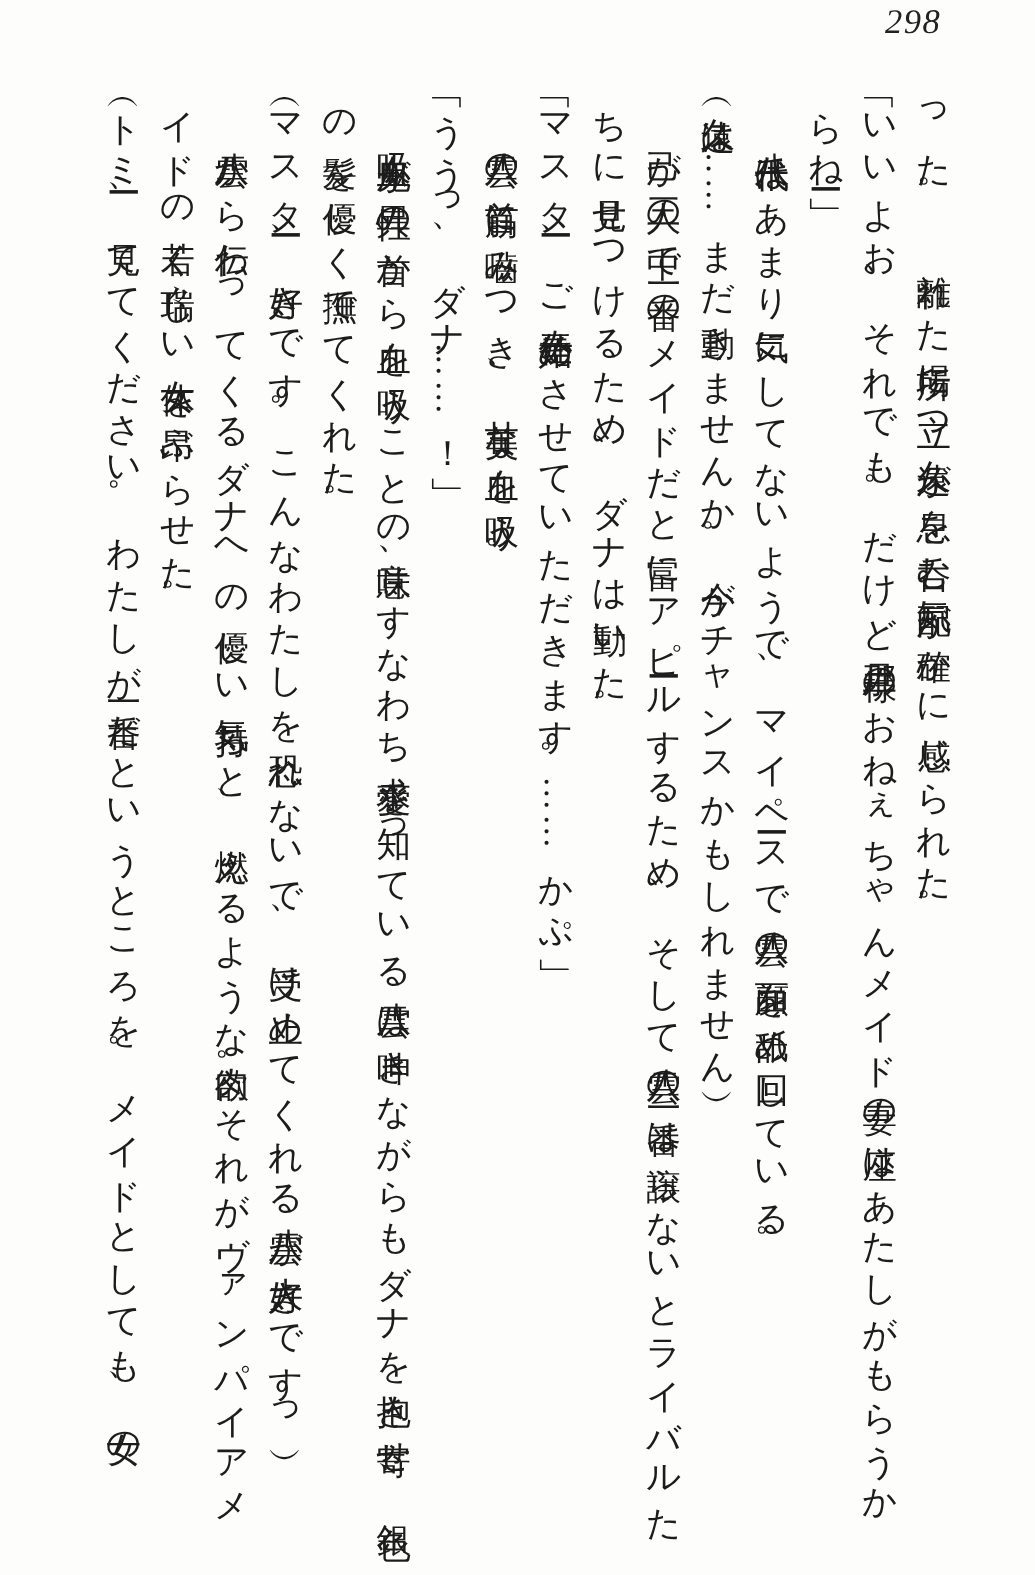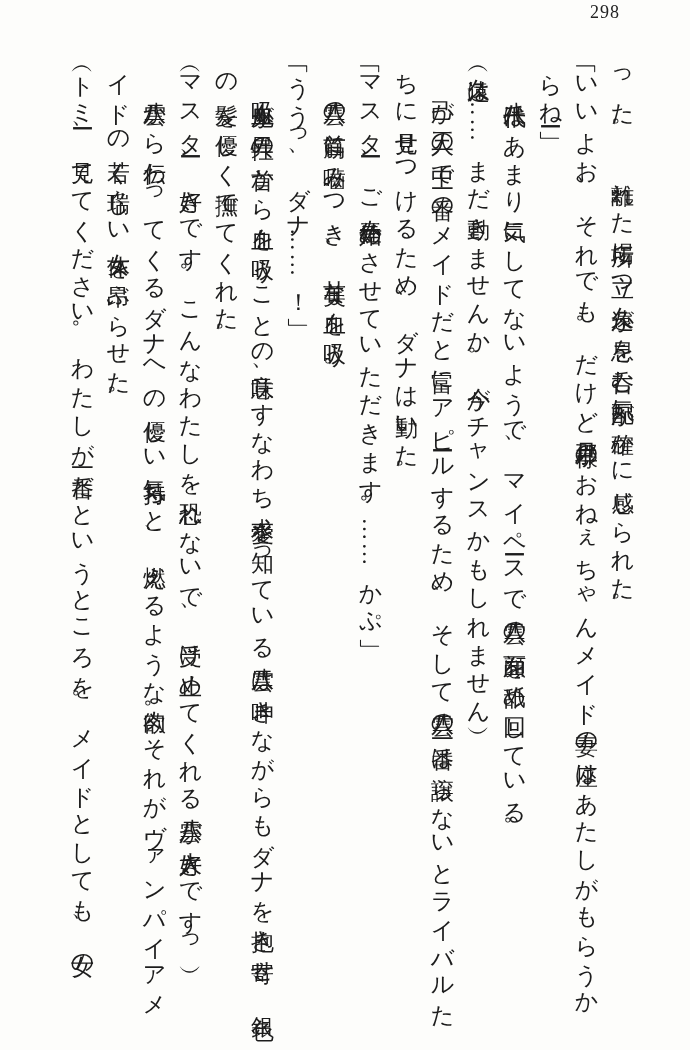--- a/index.html
+++ b/index.html
@@ -16,21 +16,22 @@
     top: 0;
     width: 690px;
     height: 1050px;
     background: #fdfdfb;
     font-family: "Liberation Serif", "DejaVu Serif", serif;
   }
   .page-number {
     position: absolute;
     top: 2px;
     left: 590px;
-    font-size: 18px;
+    font-size: 23px;
+    font-style: italic;
     letter-spacing: 1px;
     color: #222222;
   }
   .text-block {
     position: absolute;
     top: 58px;
     right: 50px;
     height: 962px;
     writing-mode: vertical-rl;
     -webkit-writing-mode: vertical-rl;

